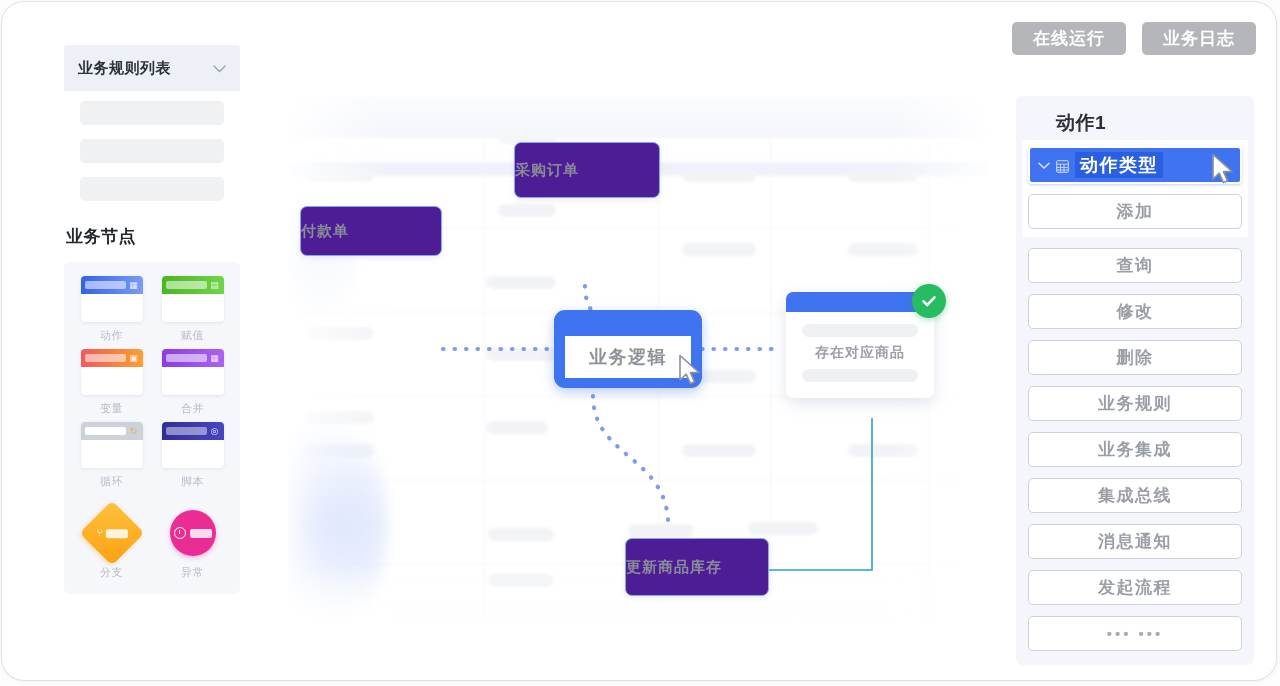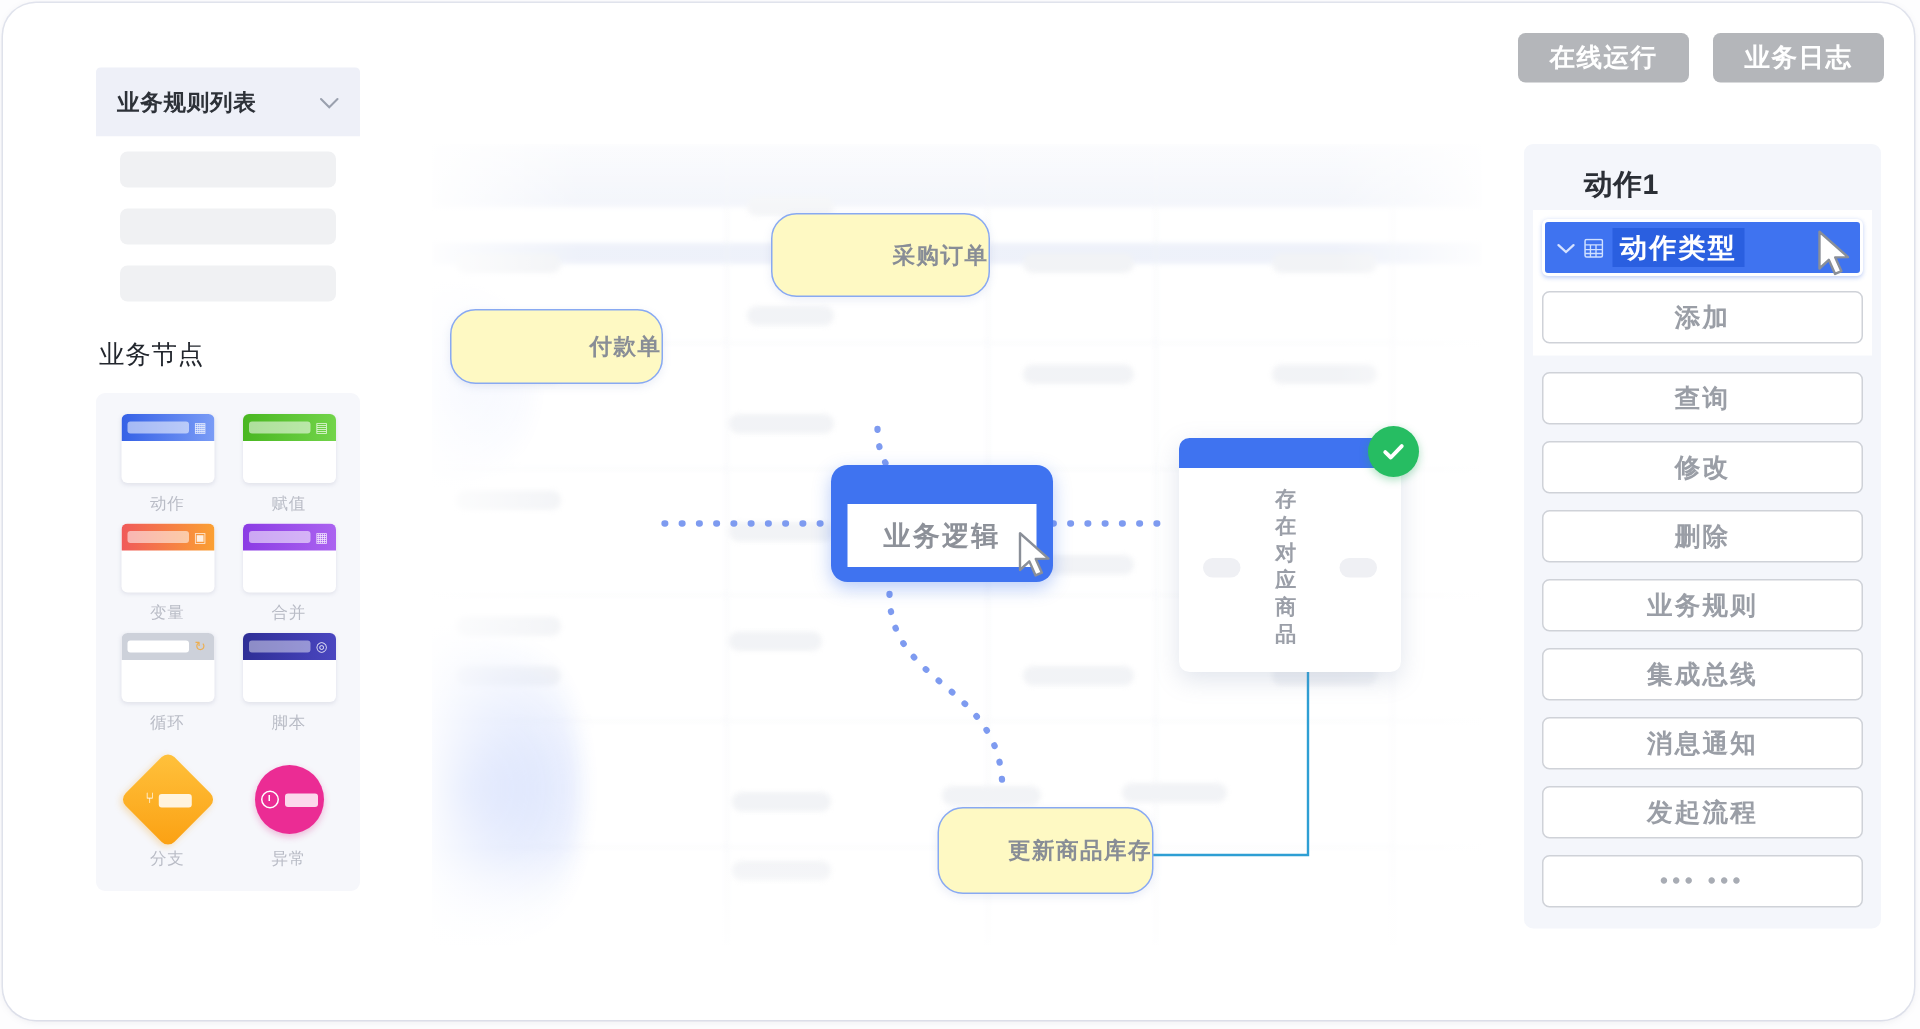--- a/index.html
+++ b/index.html
@@ -73,21 +73,21 @@
     background: #ffffff;
     padding: 10px 16px 4px 16px;
   }
   .rule-skeleton {
     height: 24px;
     background: #f0f1f3;
     border-radius: 5px;
     margin-bottom: 14px;
   }
   .nodes-title {
-    font-size: 17px; font-weight: 400; color: #23272e;
+    font-size: 17px; font-weight: 700; color: #23272e;
     margin: 6px 0 14px 2px;
     letter-spacing: .5px;
   }
   .palette {
     background: #f6f7fb;
     border-radius: 6px;
     padding: 14px 12px 14px 12px;
     display: grid;
     grid-template-columns: 1fr 1fr;
     row-gap: 6px;
@@ -193,24 +193,24 @@
   .canvas-fade {
     position: absolute; inset: 0;
     background:
       linear-gradient(to right, rgba(255,255,255,.92) 0%, rgba(255,255,255,.25) 14%, rgba(255,255,255,.25) 86%, rgba(255,255,255,.92) 100%),
       linear-gradient(to bottom, rgba(255,255,255,.75) 0%, rgba(255,255,255,0) 12%, rgba(255,255,255,0) 88%, rgba(255,255,255,.85) 100%);
     pointer-events: none;
   }
 
   .flow-node {
     position: absolute;
-    background: #fef9c3;
+    background: #4c1d95;
     border: 1.6px solid #88a9f2;
-    border-radius: 17px;
-    display: flex; align-items: center; justify-content: flex-end;
+    border-radius: 7px;
+    display: flex; align-items: center; justify-content: flex-start;
     color: #888d96;
     font-size: 15px;
     font-weight: 600;
     letter-spacing: 1px;
     box-shadow: 0 2px 6px rgba(130,150,200,0.16);
     cursor: pointer;
   }
   .flow-node-selected {
     position: absolute;
     background: #3f73f0;
@@ -234,21 +234,21 @@
   .result-card {
     position: absolute;
     background: #ffffff;
     border-radius: 7px;
     box-shadow: 0 5px 16px rgba(120,135,175,0.22);
     overflow: hidden;
   }
   .result-head { height: 20px; background: #3f73f0; }
   .result-body {
     padding: 12px 16px 16px 16px;
-    display: flex; flex-direction: row; align-items: center; gap: 23px;
+    display: flex; flex-direction: column; align-items: center; gap: 7px;
   }
   .result-pill { width: 100%; height: 13px; border-radius: 7px; background: #eff0f4; }
   .result-text { font-size: 14px; color: #9b9fa8; letter-spacing: 1px; font-weight: 600; }
   .check-badge {
     position: absolute;
     width: 34px; height: 34px; border-radius: 50%;
     background: #26bd62;
     display: flex; align-items: center; justify-content: center;
     box-shadow: 0 2px 6px rgba(30,170,85,.35);
   }
@@ -557,20 +557,21 @@
         <span class="rp-selected-label">动作类型</span>
       </div>
 
       <div class="rp-item" style="margin-top:10px">添加</div>
     </div>
 
     <div class="rp-item">查询</div>
     <div class="rp-item">修改</div>
     <div class="rp-item">删除</div>
     <div class="rp-item">业务规则</div>
+    <div class="rp-item">业务集成</div>
     <div class="rp-item">集成总线</div>
     <div class="rp-item">消息通知</div>
     <div class="rp-item">发起流程</div>
     <div class="rp-item rp-dots">••• •••</div>
   </div>
 
   <div class="cursor" style="left:1211px;top:153px">
     <svg width="26" height="34" viewBox="0 0 26 34">
       <path d="M2 1.5 L2 26 L8.2 20.2 L12.4 29.6 L16.6 27.8 L12.5 18.6 L21 18.4 Z" fill="#ffffff" stroke="#8a8f98" stroke-width="1.6" stroke-linejoin="round"></path>
     </svg>

